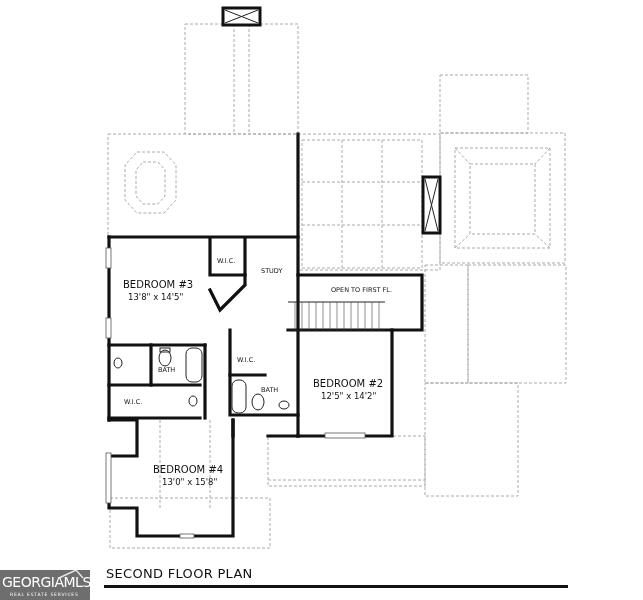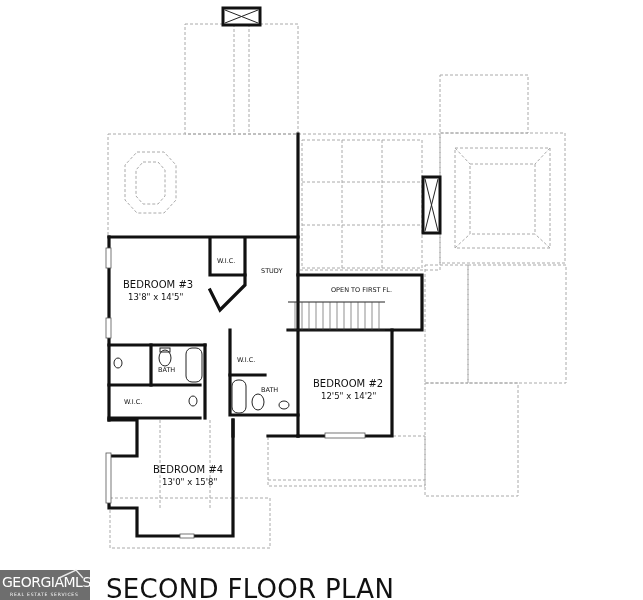--- a/index.html
+++ b/index.html
@@ -6,21 +6,21 @@
     body { width: 643px; height: 600px; position: relative; overflow: hidden; font-family: "DejaVu Sans", sans-serif; }
     svg { position: absolute; left: 0; top: 0; }
     .wall { stroke: #111; stroke-width: 3.2; fill: none; stroke-linecap: square; }
     .thin { stroke: #222; stroke-width: 1; fill: none; }
     .dash { stroke: #aaa; stroke-width: 1; fill: none; stroke-dasharray: 3 2; }
     .lbl { font-family: "DejaVu Sans", sans-serif; fill: #111; }
     .room { font-size: 10px; }
     .dim { font-size: 8.5px; }
     .small { font-size: 6.5px; }
     .title-wrap { position: absolute; left: 104px; top: 563px; width: 464px; border-bottom: 3px solid #111; }
-    .title { font-family: "DejaVu Sans", sans-serif; font-size: 26px; color: #111; letter-spacing: 0.3px; padding-left: 2px; line-height: 22px; margin-top: 15px; }
+    .title { font-family: "DejaVu Sans", sans-serif; font-size: 13px; color: #111; letter-spacing: 0.3px; padding-left: 2px; line-height: 22px; }
     .badge { position: absolute; left: 0; top: 570px; width: 90px; height: 46px; background: #6e6e6e; color: #ffffff; font-family: "DejaVu Sans", sans-serif; }
     .badge .main { position: absolute; left: 2px; top: 4px; font-size: 14px; letter-spacing: -0.5px; }
     .badge .sub { position: absolute; left: 10px; top: 22px; font-size: 4.5px; letter-spacing: 0.8px; }
     .badge .roof { position: absolute; left: 58px; top: -1px; width: 26px; height: 10px; }
   </style>
 </head>
 <body>
 
 <svg width="643" height="600" viewBox="0 0 643 600">
 

